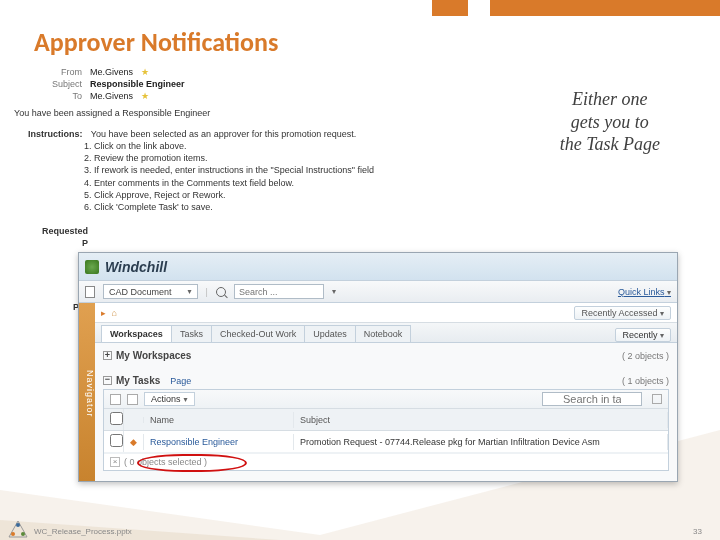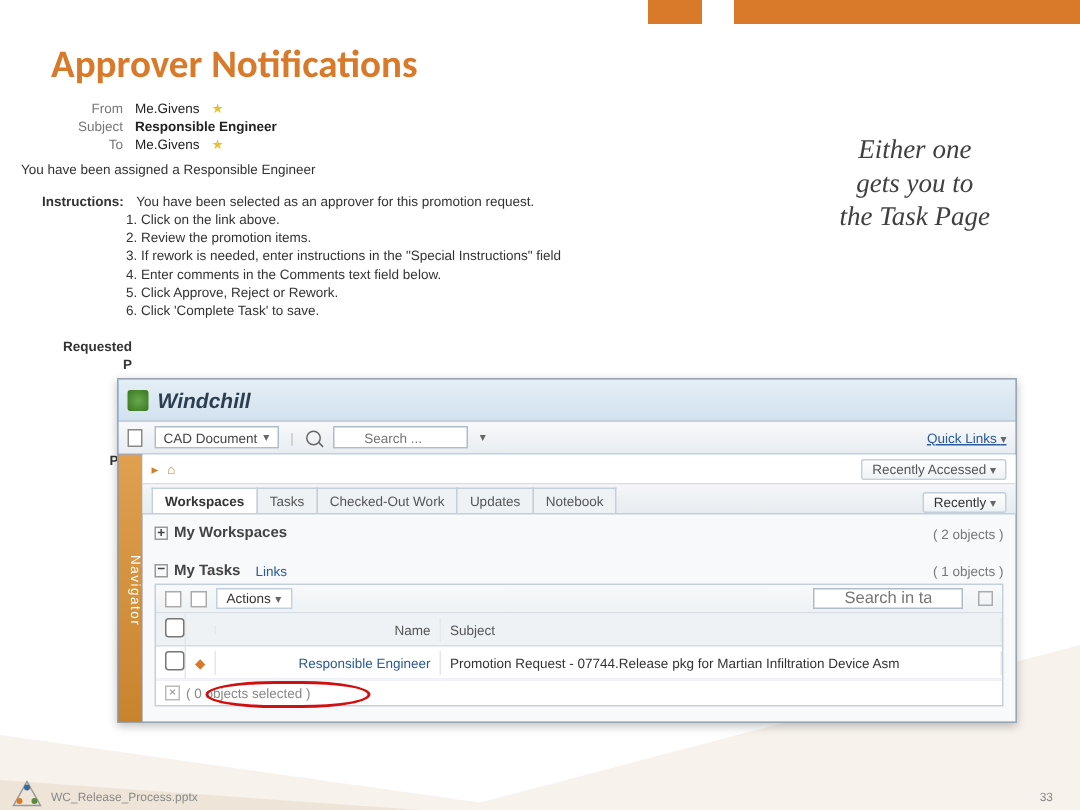--- a/index.html
+++ b/index.html
@@ -16,22 +16,22 @@
   .instructions .hdr { font-weight: bold; display: inline-block; margin-left: -56px; margin-right: 6px; }
   .req { padding: 4px 0 0 10px; font-size: 9px; }
   .req .row { display: flex; gap: 6px; padding: 1px 0; }
   .req .row .l { text-align: right; width: 78px; font-weight: bold; }
   .annot { position: absolute; right: 60px; top: 88px; font-family: Georgia, 'Times New Roman', serif; font-style: italic; font-size: 18px; color: #404040; text-align: center; line-height: 1.25; z-index: 5; }
   .windchill { position: absolute; left: 78px; top: 252px; width: 600px; height: 230px; border: 1px solid #9aa6b2; background: #3b82f6; box-shadow: 0 2px 6px rgba(0,0,0,0.25); }
   .wc-titlebar { height: 28px; background: linear-gradient(#e5eef5, #d2e2ef); display: flex; align-items: center; padding: 0 6px; gap: 6px; border-bottom: 1px solid #c3d0dc; }
   .wc-logo { font-size: 14px; font-weight: bold; color: #2c3e50; font-style: italic; }
   .wc-toolbar { height: 22px; background: linear-gradient(#f8f9fa,#e9edf1); display: flex; align-items: center; padding: 0 6px; gap: 8px; border-bottom: 1px solid #c3d0dc; font-size: 9px; color: #444; }
   .wc-toolbar .sep { color: #bbb; }
-  .wc-toolbar input { height: 15px; font-size: 9px; border: 1px solid #b0bcc7; padding: 0 20px; width: 90px; background: #fff; }
-  .wc-toolbar .dd { display: inline-flex; align-items: center; gap: 4px; border: 1px solid #b0bcc7; background: #fff; padding: 1px 5px; height: 15px; }
+  .wc-toolbar input { height: 15px; font-size: 9px; border: 1px solid #b0bcc7; padding: 0 4px; width: 90px; background: #fff; }
+  .wc-toolbar .dd { display: inline-flex; align-items: center; gap: 16px; border: 1px solid #b0bcc7; background: #fff; padding: 1px 5px; height: 15px; }
   .wc-toolbar .ql { margin-left: auto; text-decoration: underline; color: #2a5a9a; cursor: pointer; }
   .wc-body { display: flex; height: calc(100% - 50px); }
   .wc-nav { width: 16px; background: linear-gradient(#e0a050,#c8832e); writing-mode: vertical-rl; text-align: center; color: #fff; font-size: 9px; padding-top: 4px; letter-spacing: 1px; }
   .wc-main { flex: 1; background: #f8f9fa; display: flex; flex-direction: column; }
   .wc-crumb { height: 20px; background: #fff; border-bottom: 1px solid #d6dde3; display: flex; align-items: center; padding: 0 6px; gap: 6px; font-size: 9px; color: #555; }
   .wc-crumb .ra { margin-left: auto; border: 1px solid #c3d0dc; background: linear-gradient(#fdfefe,#eef2f5); padding: 1px 6px; border-radius: 2px; cursor: pointer; }
   .wc-tabs { height: 20px; background: linear-gradient(#f4f6f8,#e7ecf0); border-bottom: 1px solid #c3d0dc; display: flex; align-items: flex-end; padding: 0 6px; gap: 0; font-size: 9px; }
   .wc-tab { padding: 3px 8px; border: 1px solid #c3d0dc; border-bottom: none; background: #eef2f5; color: #555; margin-right: -1px; cursor: pointer; }
   .wc-tab.active { background: #fff; font-weight: bold; color: #333; }
   .wc-tabs .customize { margin-left: auto; border: 1px solid #c3d0dc; background: linear-gradient(#fdfefe,#eef2f5); padding: 1px 6px; border-radius: 2px; cursor: pointer; }
@@ -41,21 +41,21 @@
   .wc-sec-hdr .openlink { color: #2a5a9a; font-weight: normal; font-size: 9px; margin-left: 6px; cursor: pointer; }
   .wc-table { border: 1px solid #c3d0dc; background: #fff; font-size: 9px; }
   .wc-table-toolbar { display: flex; align-items: center; gap: 6px; padding: 2px 6px; background: linear-gradient(#f8f9fa,#eef2f5); border-bottom: 1px solid #d6dde3; }
   .wc-table-toolbar .actions { border: 1px solid #c3d0dc; background: #fff; padding: 1px 6px; cursor: pointer; display: inline-flex; align-items: center; gap: 3px; }
   .wc-table-toolbar input { margin-left: auto; height: 14px; font-size: 11px; border: 1px solid #b0bcc7; padding: 0 20px; width: 100px; }
   .wc-table-head, .wc-table-row { display: flex; align-items: center; }
   .wc-table-head { background: #eef2f5; border-bottom: 1px solid #d6dde3; color: #555; }
   .wc-table-head > div, .wc-table-row > div { padding: 3px 6px; border-right: 1px solid #e3e8ec; }
   .col-cb { width: 20px; text-align: center; }
   .col-ico { width: 20px; text-align: center; }
-  .col-name { width: 150px; text-align: right; }
+  .col-name { width: 150px; }
   .col-subject { flex: 1; }
   .wc-table-row { border-bottom: 1px solid #eef2f5; }
   .wc-table-row .col-name a { color: #2a5a9a; text-decoration: none; }
   .red-oval { position: absolute; border: 2px solid #d01010; border-radius: 50%/60%; pointer-events: none; }
   .red-oval.o1 { width: 110px; height: 18px; }
   .footer { position: absolute; bottom: 4px; left: 34px; font-size: 8px; color: #888; }
   .footer-r { position: absolute; bottom: 4px; right: 18px; font-size: 8px; color: #888; }
   .footer-logo { position: absolute; bottom: 2px; left: 8px; width: 20px; height: 18px; }
   .bg-poly { position: absolute; bottom: 0; left: 0; width: 100%; height: 120px; pointer-events: none; z-index: -1; }
   .chev { font-size: 8px; color: #666; }
@@ -168,21 +168,21 @@
         <div class="wc-sec-hdr">
           <span style="border:1px solid #999;width:9px;height:9px;line-height:7px;text-align:center;font-size:9px">+</span>
           <span>My Workspaces</span>
           <span class="objs">( 2 objects )</span>
         </div>
       </div>
       <div class="wc-section" style="position:relative">
         <div class="wc-sec-hdr">
           <span style="border:1px solid #999;width:9px;height:9px;line-height:5px;text-align:center;font-size:9px">−</span>
           <span>My Tasks</span>
-          <span class="openlink">Links</span>
+          <span class="openlink">Page</span>
           <span class="objs">( 1 objects )</span>
         </div>
         <div class="wc-table">
           <div class="wc-table-toolbar">
             <span style="width:11px;height:11px;background:#fff;border:1px solid #aaa"></span>
             <span style="width:11px;height:11px;background:#fff;border:1px solid #aaa"></span>
             <span class="actions">
               <span>Actions</span>
               <span class="chev">▾</span>
             </span>

